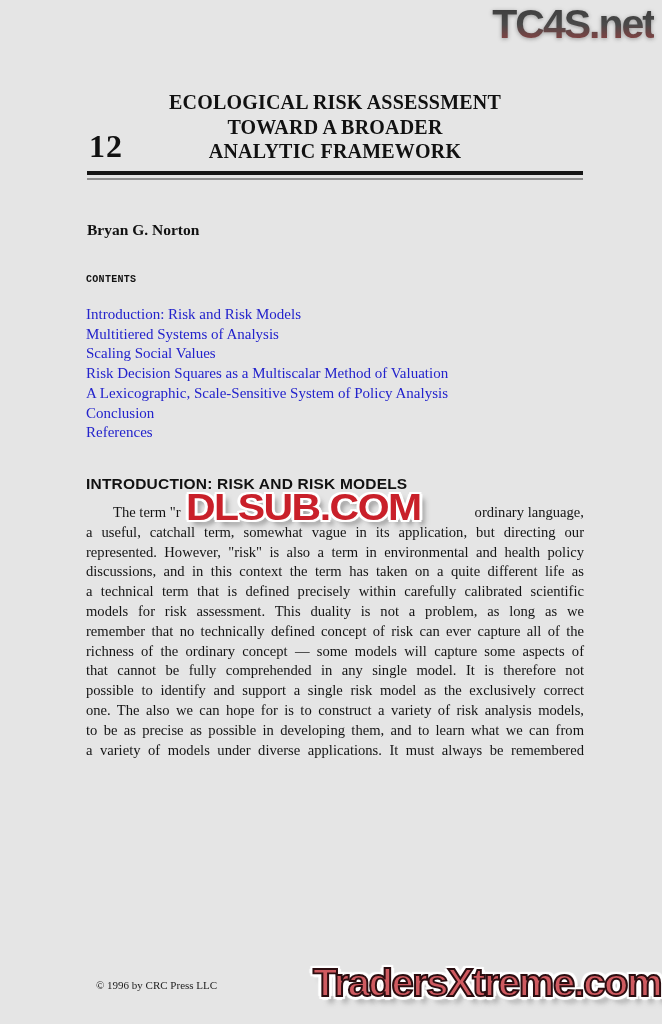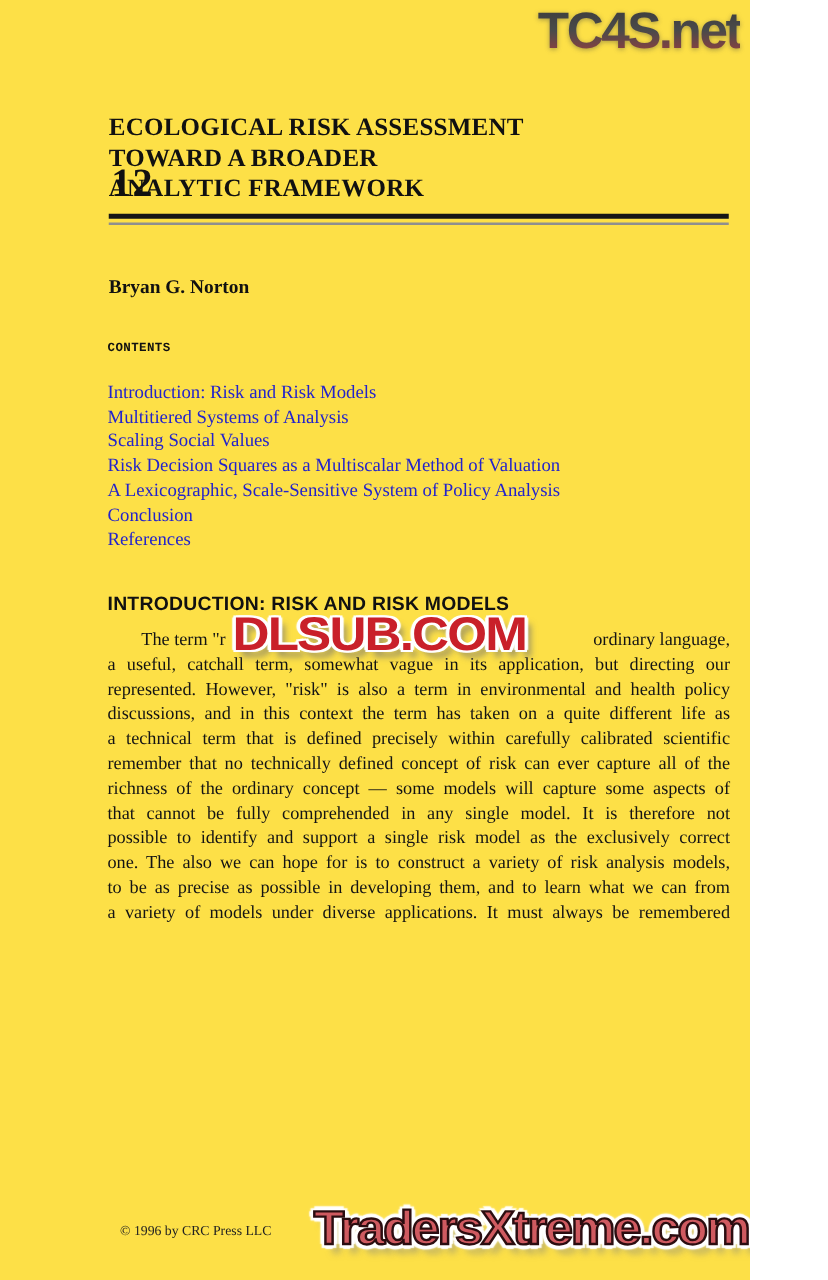--- a/index.html
+++ b/index.html
@@ -1,19 +1,19 @@
 <!DOCTYPE html>
 <html style="--link-blue: #2323cc; --watermark-red: #c9202a; --traders-red: #cf5a60;"><head>
 <meta charset="utf-8">
 <style>
   html,body{margin:0;padding:0;background:#ffffff;}
   .page{
     position:relative;
-    width:600px;height:1024px;
-    background:#fde047;
+    width:662px;height:1024px;
+    background:#e5e5e5;
     overflow:hidden;
     font-family:"Liberation Serif", serif;
     color:#111;
   }
 
   
   .wm-tc4s{
     position:absolute;top:1px;right:8px;
     font-family:"Liberation Sans", sans-serif;
     font-weight:bold;font-size:41px;letter-spacing:-2px;
@@ -22,21 +22,21 @@
     filter:drop-shadow(0 1px 2px rgba(60,60,60,.45));
   }
 
   
   .chapter-header{position:absolute;left:87px;top:90px;width:496px;}
   .chapter-number{
     position:absolute;left:2px;top:38px;
     font-weight:bold;font-size:32px;letter-spacing:1px;
   }
   .chapter-title{
-    text-align:left;font-weight:bold;font-size:20px;line-height:24.6px;
+    text-align:center;font-weight:bold;font-size:20px;line-height:24.6px;
     letter-spacing:.2px;
   }
   .rule-thick{position:absolute;left:87px;top:171px;width:496px;height:4px;background:#161616;}
   .rule-thin{position:absolute;left:87px;top:178px;width:496px;height:2px;background:#8f8f8f;}
 
   
   .author{position:absolute;left:87px;top:221px;font-weight:bold;font-size:15.5px;}
 
   
   .contents-heading{
@@ -137,20 +137,21 @@
   <div class="body-paragraph">
     <div class="first-line">
       <span class="indent">The term "r</span>
       <span>ordinary language,</span>
     </div>
     <div>
         <div class="body-line">a useful, catchall term, somewhat vague in its application, but directing our</div>
         <div class="body-line">represented. However, "risk" is also a term in environmental and health policy</div>
         <div class="body-line">discussions, and in this context the term has taken on a quite different life as</div>
         <div class="body-line">a technical term that is defined precisely within carefully calibrated scientific</div>
+        <div class="body-line">models for risk assessment. This duality is not a problem, as long as we</div>
         <div class="body-line">remember that no technically defined concept of risk can ever capture all of the</div>
         <div class="body-line">richness of the ordinary concept — some models will capture some aspects of</div>
         <div class="body-line">that cannot be fully comprehended in any single model. It is therefore not</div>
         <div class="body-line">possible to identify and support a single risk model as the exclusively correct</div>
         <div class="body-line">one. The also we can hope for is to construct a variety of risk analysis models,</div>
         <div class="body-line">to be as precise as possible in developing them, and to learn what we can from</div>
         <div class="body-line">a variety of models under diverse applications. It must always be remembered</div>
       </div>
   </div>
 

